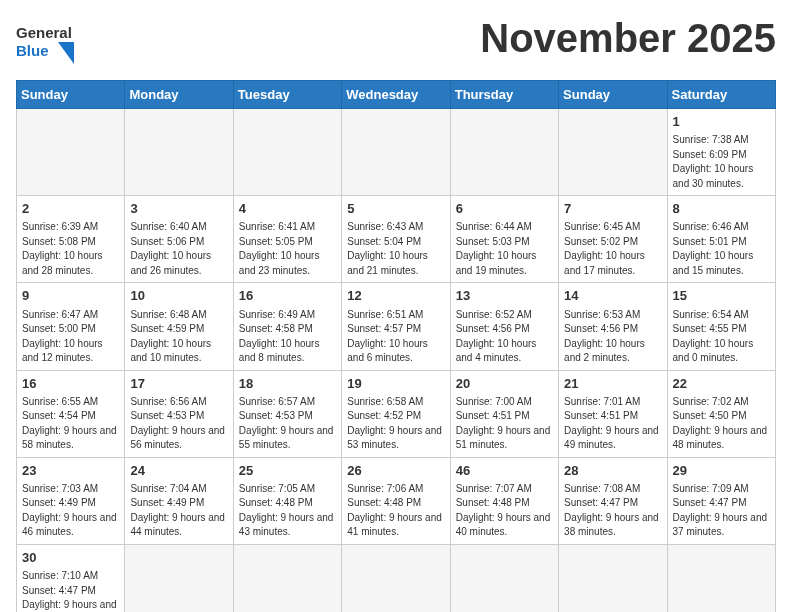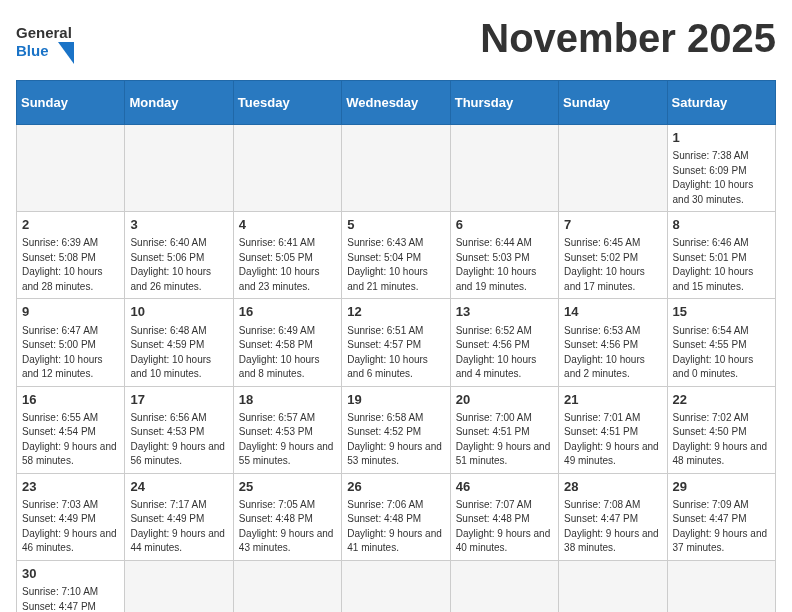--- a/index.html
+++ b/index.html
@@ -37,21 +37,21 @@
     .calendar {
       width: 100%;
       border-collapse: collapse;
       border: 1px solid #ccc;
     }
     .calendar th {
       background: #2979c0;
       color: #fff;
       font-size: 13px;
       font-weight: bold;
-      padding: 14px 4px;
+      padding: 6px 4px;
       text-align: left;
       border: 1px solid #2068a8;
     }
     .calendar td {
       vertical-align: top;
       border: 1px solid #ccc;
       padding: 4px 5px;
       width: calc(100% / 7);
       min-height: 80px;
       background: #fff;
@@ -255,21 +255,21 @@
       </tr>
       <tr>
         <td>
           <span class="day-number">23</span>
           <div class="day-info">Sunrise: 7:03 AM
 Sunset: 4:49 PM
 Daylight: 9 hours and 46 minutes.</div>
         </td>
         <td>
           <span class="day-number">24</span>
-          <div class="day-info">Sunrise: 7:17 AM
+          <div class="day-info">Sunrise: 7:04 AM
 Sunset: 4:49 PM
 Daylight: 9 hours and 44 minutes.</div>
         </td>
         <td>
           <span class="day-number">25</span>
           <div class="day-info">Sunrise: 7:05 AM
 Sunset: 4:48 PM
 Daylight: 9 hours and 43 minutes.</div>
         </td>
         <td>

